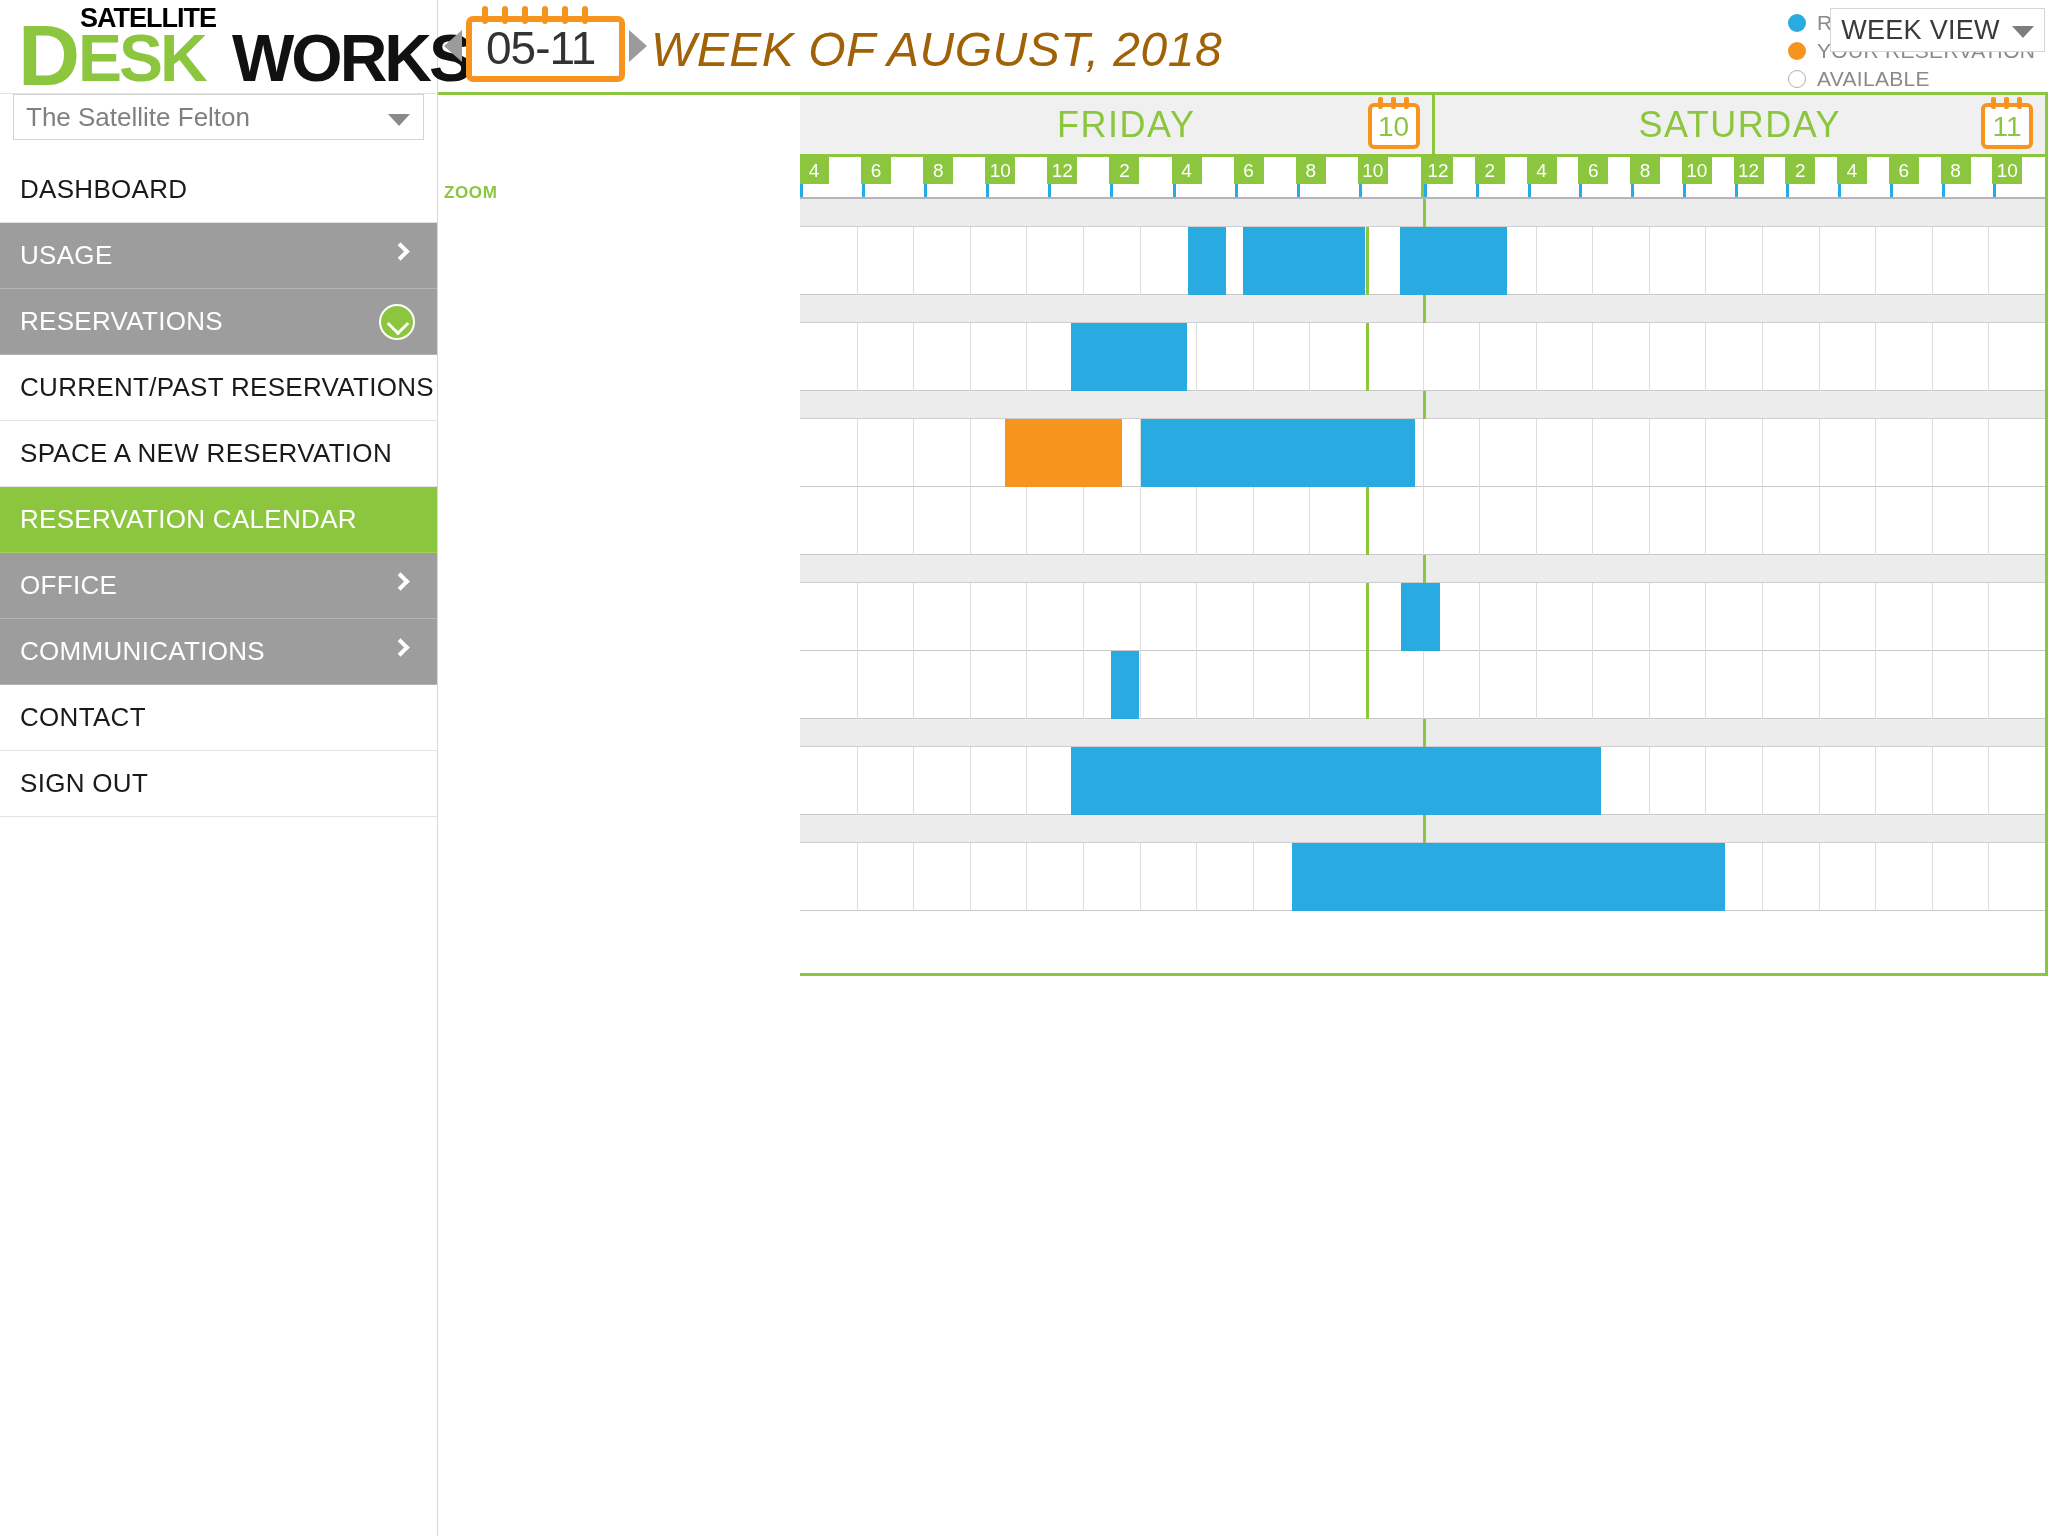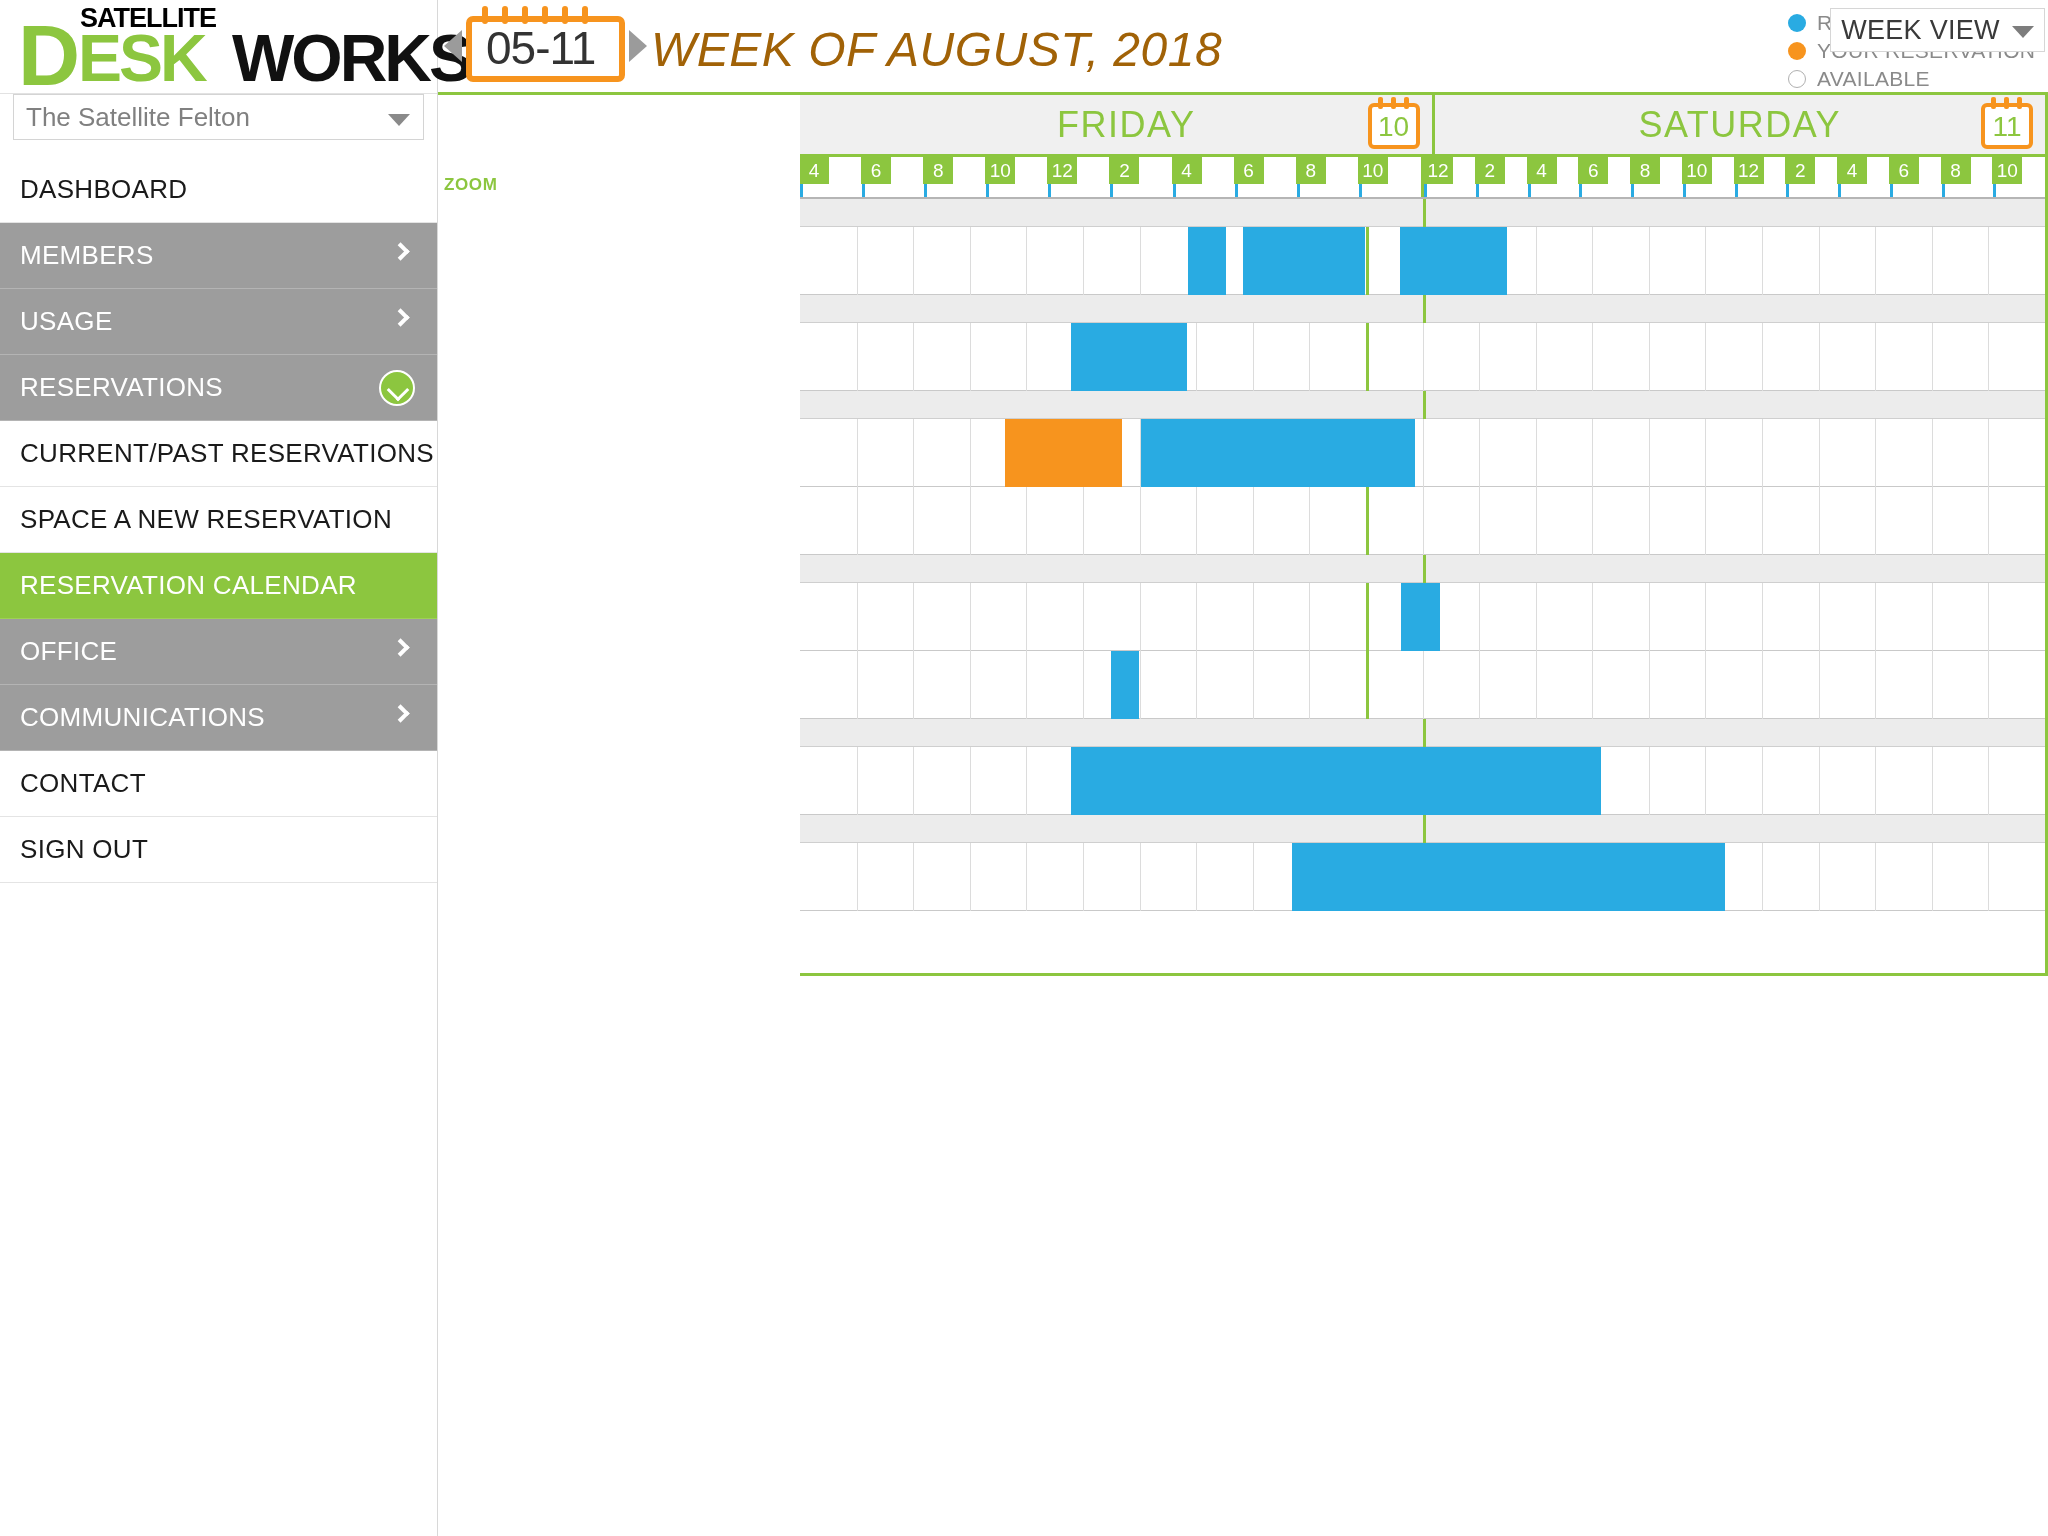--- a/index.html
+++ b/index.html
@@ -88,21 +88,21 @@
     border-left:11px solid transparent; border-right:11px solid transparent;
     border-top:12px solid #7d7d7d; }
 
   
   .cal { position:absolute; left:438px; top:92px; width:1610px; height:884px;
     border-top:3px solid #8cc63f; border-bottom:3px solid #8cc63f;
     border-right:3px solid #8cc63f; }
 
   .labelcol { position:absolute; left:0; top:0; width:362px; height:884px;
     background:#fff; z-index:6; }
-  .zoomlbl { position:absolute; left:6px; top:80px; font-size:17px; font-weight:bold;
+  .zoomlbl { position:absolute; left:6px; top:88px; font-size:17px; font-weight:bold;
     color:#8cc63f; letter-spacing:.6px; }
 
   .daysrow { position:absolute; left:362px; top:0; right:0; height:62px;
     background:#f0f0f0; border-bottom:3px solid #8cc63f; display:flex;padding-left:21px; }
   .dayhdr { flex:1; position:relative; display:flex; align-items:center;
     justify-content:center; }
   .dayhdr + .dayhdr { border-left:3px solid #8cc63f; }
   .dayhdr .nm { font-size:36px; color:#8cc63f; letter-spacing:1.5px; }
   .daybadge { position:absolute; right:12px; top:8px; width:52px; height:46px;
     border:4px solid #f7941e; border-radius:6px; background:#fff;
@@ -165,24 +165,20 @@
     </div>
 
     <div class="center-select">
       <span class="val">The Satellite Felton</span>
       <span class="caret"></span>
     </div>
 
     <div class="nav" id="nav">
         <div class="nav-item plain">
           <span>DASHBOARD</span>
-        </div>
-        <div class="nav-item gray">
-          <span>MEMBERS</span>
-          <span class="chev"></span>
         </div>
         <div class="nav-item gray">
           <span>USAGE</span>
           <span class="chev"></span>
         </div>
         <div class="nav-item gray">
           <span>RESERVATIONS</span>
           <span class="circ"></span>
         </div>
         <div class="nav-item plain">

